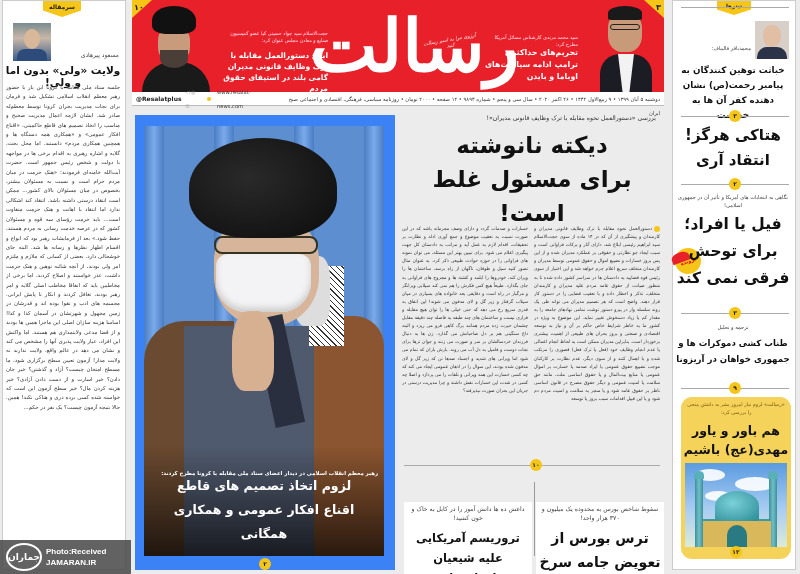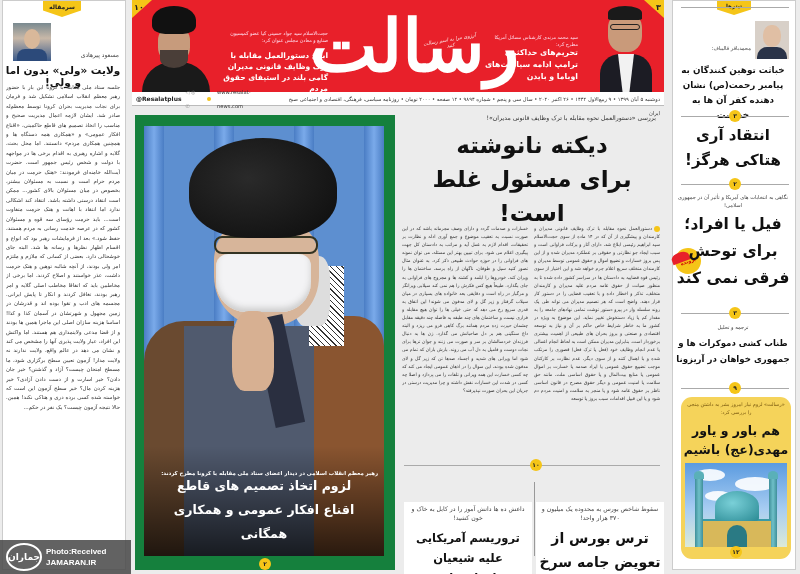--- a/index.html
+++ b/index.html
@@ -40,21 +40,21 @@
 .masthead .person-right .shirt { position: absolute; left: 18px; top: 48px; width: 16px; height: 40px; background: #f2f2f2; clip-path: polygon(0 0,100% 0,70% 100%,30% 100%); }
 
 
 .dateline { position: absolute; left: 132px; top: 92px; width: 532px; height: 14px; background: #fff; border-bottom: 1px solid #bbb; font-size: 5.2px; color: #333; line-height: 14px; padding: 0 4px; direction: rtl; display: flex; justify-content: space-between; }
 .dateline .dot { display: inline-block; width: 4px; height: 4px; background: #f5c518; border-radius: 50%; margin: 0 2px; vertical-align: middle; }
 .dateline .left-side { direction: ltr; display: flex; gap: 4px; align-items: center; }
 .dateline .handle { font-weight: bold; font-size: 6px; color: #222; }
 .dateline .social { color: #999; font-size: 5px; }
 
 
-.photo-panel { position: absolute; left: 135px; top: 115px; width: 260px; height: 455px; background: #15803d; padding-left: 16px; }
+.photo-panel { position: absolute; left: 135px; top: 115px; width: 260px; height: 455px; background: #3b82f6; padding-left: 16px; }
 .photo-panel .photo { position: absolute; left: 9px; top: 11px; width: 240px; height: 430px; overflow: hidden; background: #5d8fd0; }
 .photo .curtain { position: absolute; top: 0; width: 20px; height: 100%; background: linear-gradient(90deg,#4a7dc4,#7aaaea,#4a7dc4); }
 .photo .turban { position: absolute; left: 45px; top: 12px; width: 148px; height: 100px; background: radial-gradient(ellipse at 40% 40%,#2a2a2a,#0c0c0c); border-radius: 50% 50% 40% 40%; }
 .photo .face { position: absolute; left: 70px; top: 90px; width: 105px; height: 110px; background: #d7b59a; border-radius: 40% 40% 45% 45%; }
 .photo .glasses { position: absolute; left: 70px; top: 110px; width: 104px; height: 18px; border: 2px solid #332; border-radius: 8px; }
 .photo .mask { position: absolute; left: 72px; top: 128px; width: 95px; height: 58px; background: #f3f3f5; border-radius: 12px 12px 30px 30px; box-shadow: inset 0 -4px 6px #ccc; }
 .photo .beard { position: absolute; left: 150px; top: 130px; width: 36px; height: 70px; background: #ddd; border-radius: 30%; }
 .photo .scarf { position: absolute; left: 165px; top: 140px; width: 35px; height: 80px; background: repeating-linear-gradient(45deg,#fff 0 3px,#333 3px 4px); }
 .photo .robe-left { position: absolute; left: 0; top: 195px; width: 90px; height: 235px; background: #6a4a30; border-radius: 40px 0 0 0; }
 .photo .robe-right { position: absolute; left: 160px; top: 190px; width: 80px; height: 240px; background: #8a5530; border-radius: 0 30px 0 0; }
@@ -236,22 +236,22 @@
     <div class="person-photo">
       <div class="face"></div>
       <div class="suit"></div>
     </div>
     <div class="person-name">محمدباقر قالیباف:</div>
     <div class="quote-title">خباثت توهین کنندگان به پیامبر رحمت(ص) نشان دهنده کفر آن ها به خداست</div>
     <div class="hr" style="top:115px"></div>
     <span class="page-badge" style="top:109px">۳</span>
 
     <div class="big-title" style="top:122px;font-size:15px;line-height:25px">
+      <div>هتاکی هرگز!</div>
       <div>انتقاد آری</div>
-      <div>هتاکی هرگز!</div>
     </div>
     <div class="hr" style="top:183px"></div>
     <span class="page-badge" style="top:177px">۲</span>
 
     <div class="kicker" style="top:192px">نگاهی به انتخابات های آمریکا و تأثیر آن در جمهوری اسلامی!</div>
     <div class="ribbon">پرونده</div>
     <div class="big-title" style="top:210px;font-size:15.5px;line-height:27px">
       <div>فیل یا افراد؛</div>
       <div>برای توحش</div>
       <div>فرقی نمی کند</div>

